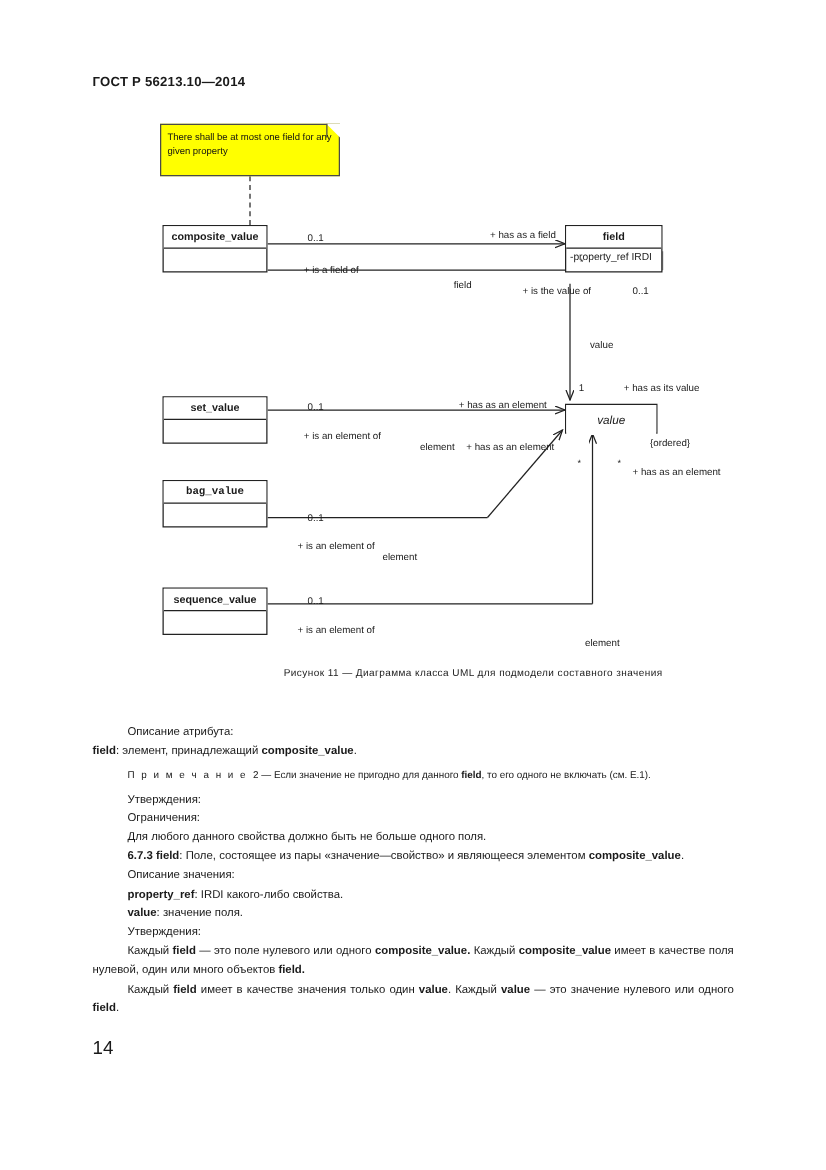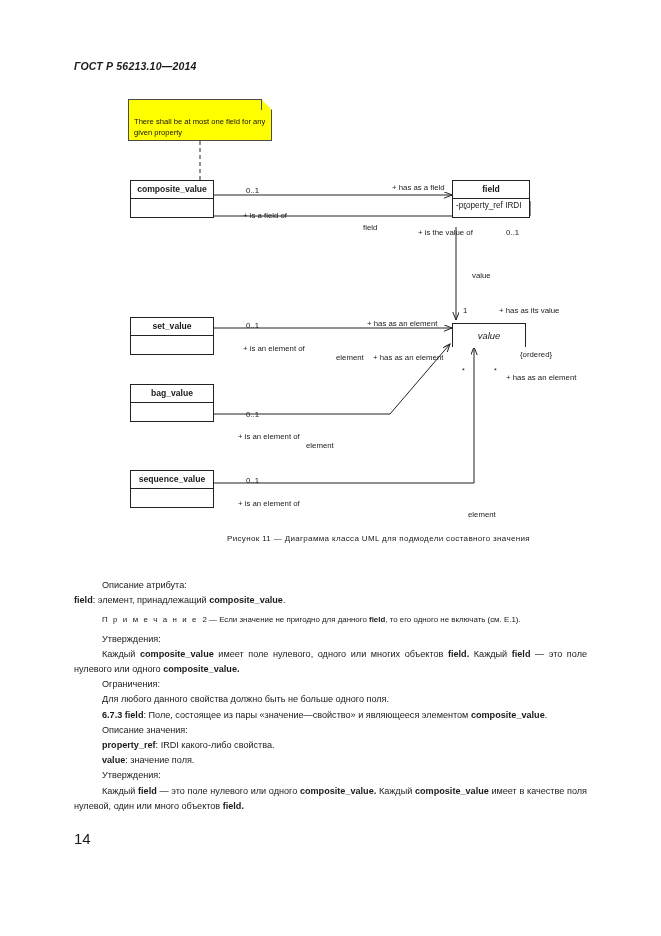--- a/index.html
+++ b/index.html
@@ -17,21 +17,20 @@
   }
 
   
   .doc-header {
     position: absolute;
     left: 74px;
     top: 60px;
     font-size: 10.5px;
     font-weight: bold;
     letter-spacing: 0.2px;
-    font-style: italic;
   }
 
   
   .diagram {
     position: absolute;
     left: 0;
     top: 85px;
     width: 661px;
     height: 440px;
   }
@@ -59,21 +58,21 @@
     position: absolute;
     right: -1px;
     top: -1px;
     width: 11px; height: 11px;
     border-left: 1px solid #4a4a4a;
     box-sizing: border-box;
   }
   .note-text {
     position: absolute;
     left: 5px;
-    top: 16px;
+    top: 4px;
     width: 132px;
     font-size: 7.6px;
     line-height: 11px;
     color: #111;
   }
 
   
   .cls {
     position: absolute;
     border: 1px solid #222;
@@ -197,21 +196,21 @@
   <div class="cls" style="left:452px; top:95px; width:78px; height:38px;">
     <div class="cls-name">field</div>
     <div class="cls-attrs">-property_ref IRDI</div>
   </div>
 
   <div class="cls" style="left:130px; top:232px; width:84px; height:38px;">
     <div class="cls-name">set_value</div>
     <div class="cls-attrs"></div>
   </div>
 
-  <div class="cls" style="left:130px; top:299px; width:84px; height:38px;">
+  <div class="cls" style="left:130px; top:299px; width:84px; height:38px;font-family:Liberation Mono, monospace;">
     <div class="cls-name">bag_value</div>
     <div class="cls-attrs"></div>
   </div>
 
   <div class="cls" style="left:130px; top:385px; width:84px; height:38px;">
     <div class="cls-name">sequence_value</div>
     <div class="cls-attrs"></div>
   </div>
 
   <div class="cls abstract" style="left:452px; top:238px; width:74px; height:24px;">
@@ -255,34 +254,34 @@
 <div class="body-text">
 
   <p class="p-ind">Описание атрибута:</p>
 
   <p><b>field</b><span>: элемент, принадлежащий </span><b>composite_value</b><span>.</span></p>
 
   <p class="note-para"><span class="spaced">П р и м е ч а н и е</span>&nbsp; <span>2</span><span> — Если значение не пригодно для данного </span><b>field</b><span>, то его одного не включать (см. Е.1).</span></p>
 
   <p class="p-ind">Утверждения:</p>
 
-  <p class="p-ind p-just"><span>Каждый </span><b>composite_value</b><span> имеет поле нулевого, одного или многих объектов </span><b>field.</b><span> Каждый </span><b>field</b><span> — это поле нулевого или одного </span><b>composite_value.</b></p>
 
   <p class="p-ind">Ограничения:</p>
 
   <p class="p-ind">Для любого данного свойства должно быть не больше одного поля.</p>
 
   <p class="p-ind p-just"><b>6.7.3 field</b><span>: Поле, состоящее из пары «значение—свойство» и являющееся элементом </span><b>composite_value</b><span>.</span></p>
 
   <p class="p-ind">Описание значения:</p>
 
   <p class="p-ind"><b>property_ref</b><span>: IRDI какого-либо свойства.</span></p>
 
   <p class="p-ind"><b>value</b><span>: значение поля.</span></p>
 
   <p class="p-ind">Утверждения:</p>
 
   <p class="p-ind p-just"><span>Каждый </span><b>field</b><span> — это поле нулевого или одного </span><b>composite_value.</b><span> Каждый </span><b>composite_value</b><span> имеет в качестве поля нулевой, один или много объектов </span><b>field.</b></p>
 
+  <p class="p-ind p-just"><span>Каждый </span><b>field</b><span> имеет в качестве значения только один </span><b>value</b><span>. Каждый </span><b>value</b><span> — это значение нулевого или одного </span><b>field</b><span>.</span></p>
 
 </div>
 
 <div class="page-num">14</div>
 
 </body></html>

